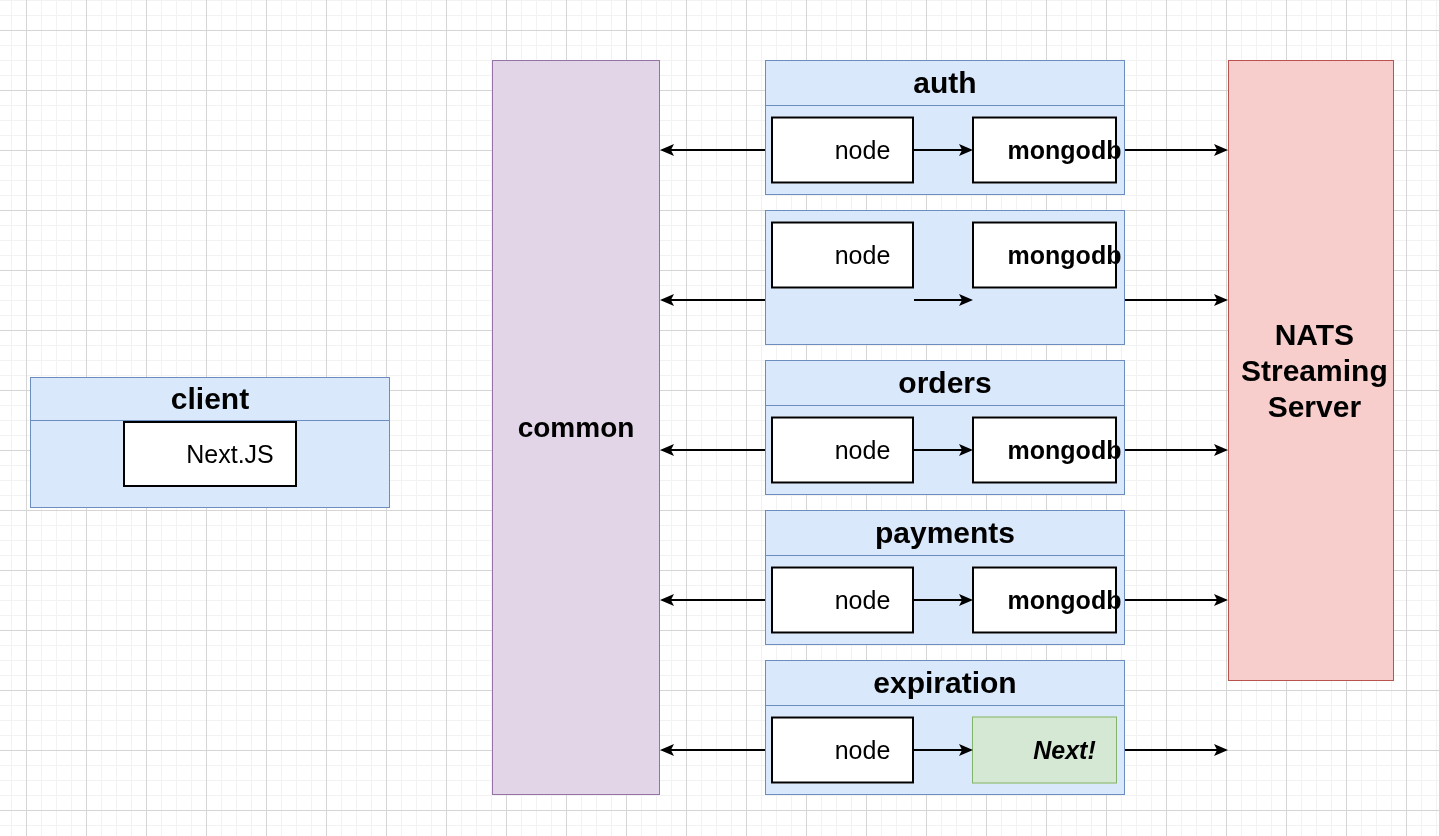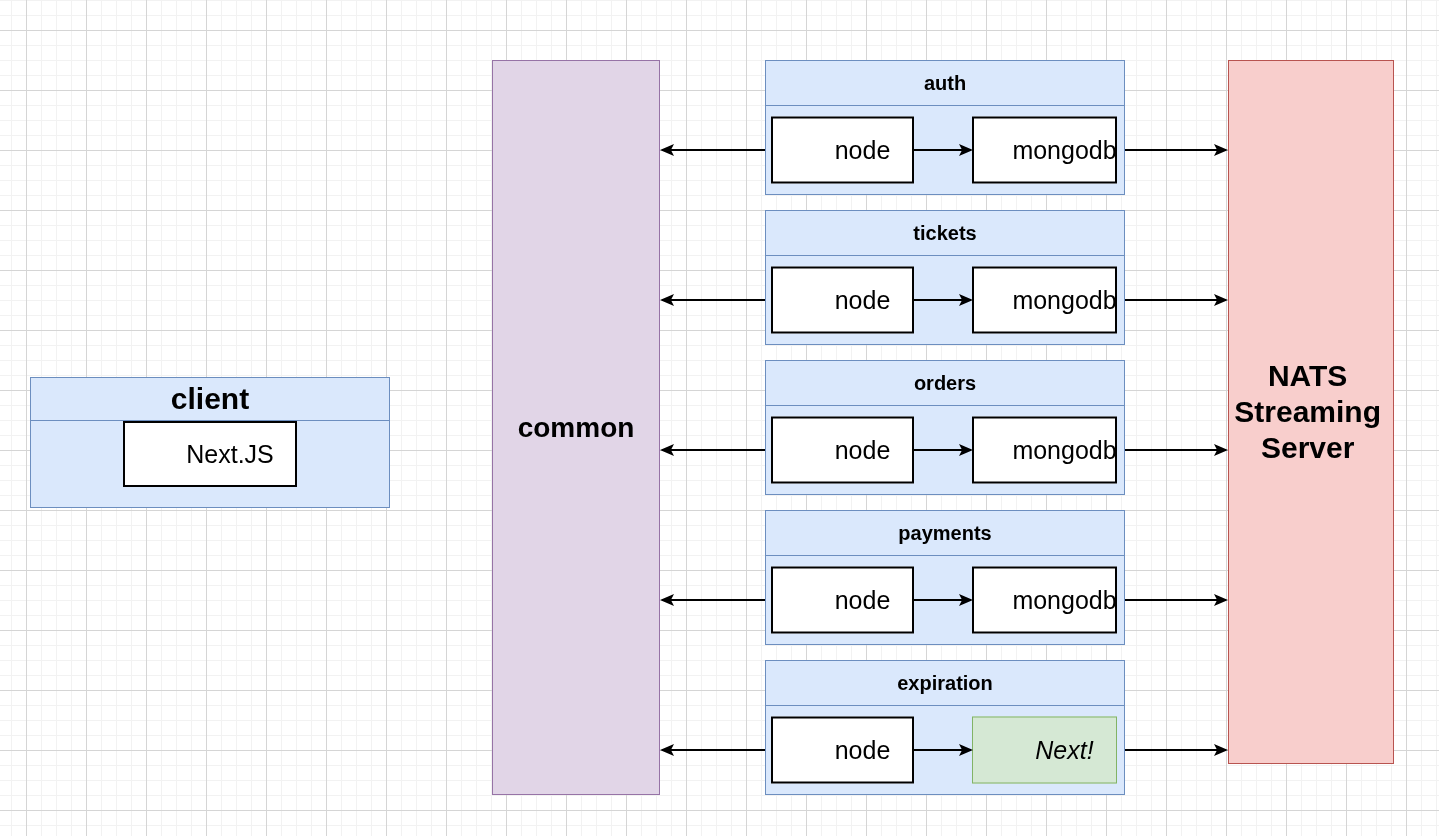--- a/index.html
+++ b/index.html
@@ -64,49 +64,49 @@
     left: 492px; top: 60px; width: 168px; height: 735px;
     background: var(--common-fill);
     border: 1.5px solid var(--common-stroke);
     display: flex; align-items: center; justify-content: center;
     font-weight: bold; font-size: 28px;
   }
 
   
   .nats {
     position: absolute;
-    left: 1228px; top: 60px; width: 166px; height: 704px;
+    left: 1228px; top: 60px; width: 166px; height: 621px;
     background: var(--nats-fill);
     border: 1.5px solid var(--nats-stroke);
-    display: flex; align-items: center; justify-content: flex-end;
+    display: flex; align-items: center; justify-content: flex-start;
     text-align: center;
     font-weight: bold; font-size: 30px; line-height: 36px;
     padding: 0 12px;
   }
 
   
   .service {
     position: absolute;
     left: 765px; width: 360px; height: 135px;
     background: var(--service-fill);
     border: 1.5px solid var(--service-stroke);
   }
   .service-header {
     height: 45px;
     border-bottom: 1.5px solid var(--service-stroke);
     display: flex; align-items: center; justify-content: center;
-    font-weight: bold; font-size: 20px;
+    font-weight: bold; font-size: 30px;
   }
   .service-body { position: relative; height: 87px; }
   .service-body .component {
     position: absolute; top: 50%; transform: translateY(-50%);
     height: 67px;
   }
   .service-body .node-box { left: 5px; width: 143px; }
-  .service-body .store-box { left: 206px; width: 145px; }
+  .service-body .store-box { left: 206px; width: 145px; font-weight: bold; }
 
   .component {
     background: var(--component-fill);
     border: 2.5px solid var(--component-stroke);
     display: flex; align-items: center; justify-content: center;
     font-size: 25px;
     padding-left: 40px;
   }
   .component.redis {
     background: var(--redis-fill);
@@ -158,21 +158,20 @@
 
   <div class="service" style="top:60px">
     <div class="service-header">auth</div>
     <div class="service-body">
       <div class="component node-box">node</div>
       <div class="component store-box">mongodb</div>
     </div>
   </div>
 
   <div class="service" style="top:210px">
-    <div class="service-header">tickets</div>
     <div class="service-body">
       <div class="component node-box">node</div>
       <div class="component store-box">mongodb</div>
     </div>
   </div>
 
   <div class="service" style="top:360px">
     <div class="service-header">orders</div>
     <div class="service-body">
       <div class="component node-box">node</div>

